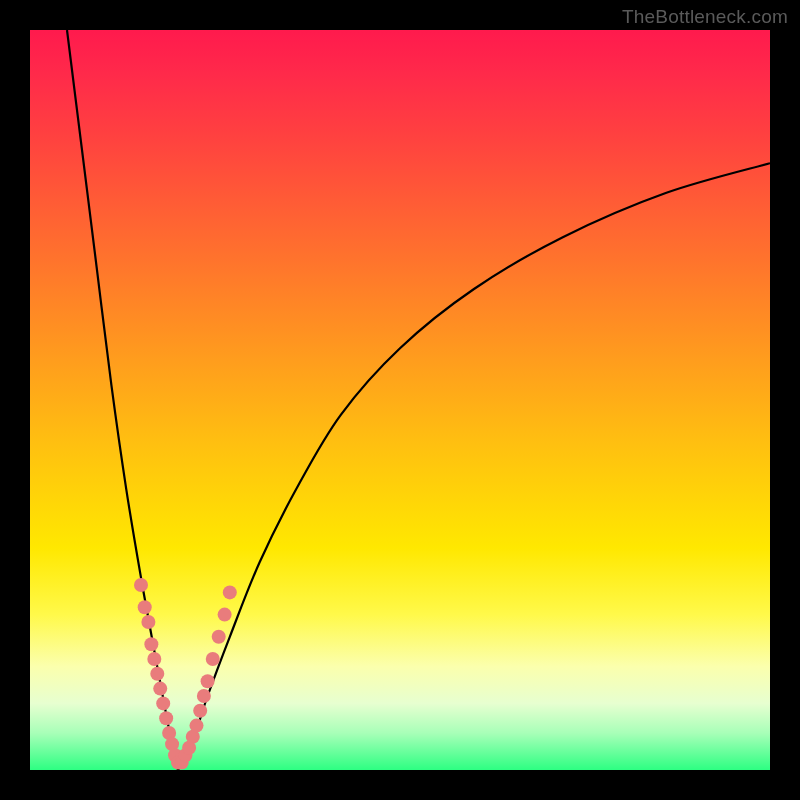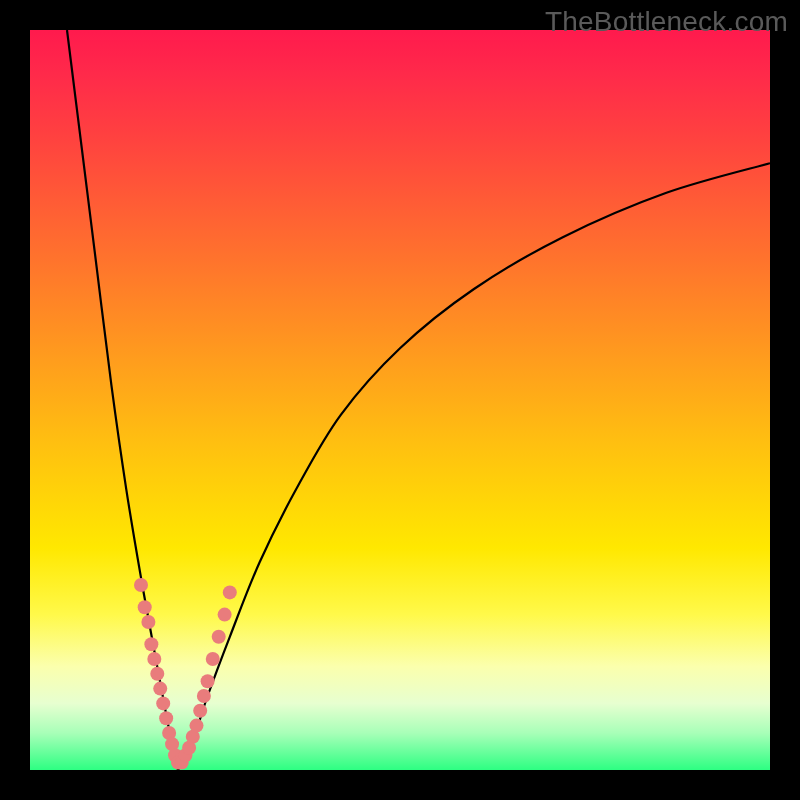--- a/index.html
+++ b/index.html
@@ -47,21 +47,21 @@
       #e7ffd0 91%,
       #a8ffb8 95%,
       #2dff82 100%
     );
   }
   .watermark {
     position: absolute;
     top: 6px;
     right: 12px;
     color: #5a5a5a;
-    font-size: 28px;
+    font-size: 19px;
     font-weight: 500;
     letter-spacing: 0.2px;
   }
   svg.curves {
     position: absolute;
     left: 0;
     top: 0;
     width: 100%;
     height: 100%;
     overflow: visible;

